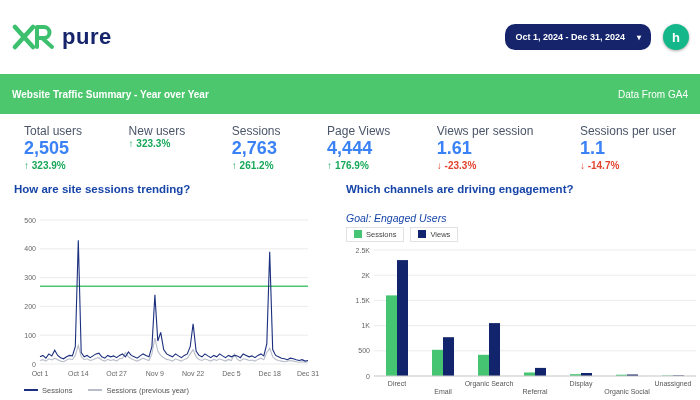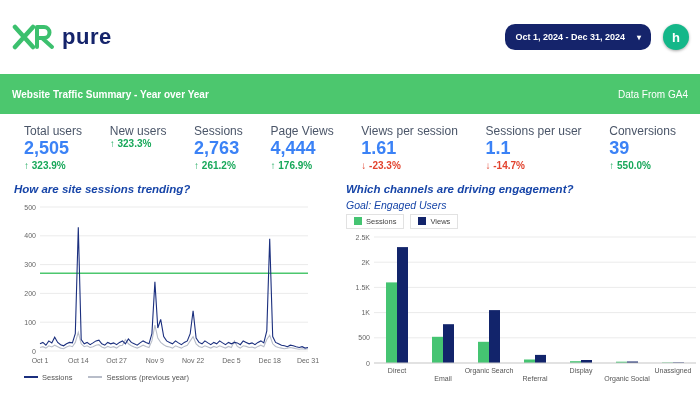--- a/index.html
+++ b/index.html
@@ -27,21 +27,21 @@
   .kpi-row { display:flex; justify-content:space-between; padding:10px 24px 0; }
   .kpi-label { font-size:12px; color:#4a5568; }
   .kpi-value { font-size:18px; font-weight:bold; color:#3b82f6; line-height:1.2; }
   .kpi-delta { font-size:10px; font-weight:bold; }
   .kpi-delta.up { color:#18a85a; }
   .kpi-delta.down { color:#e2432e; }
 
   .content { display:flex; padding:4px 14px 0; gap:26px; }
   .left-col { width:306px; }
   .right-col { flex:1; }
-  h3.q { color:#1745a8; font-size:11.5px; margin:8px 0 4px;font-style:italic; }
+  h3.q { color:#1745a8; font-size:11.5px; margin:8px 0 17px; }
   .subtitle { color:#1745a8; font-size:10.5px; font-style:italic; margin-bottom:3px; }
 
   .line-legend { display:flex; gap:16px; align-items:center; margin-top:2px; padding-left:10px; }
   .lg-item { display:flex; align-items:center; gap:4px; font-size:7.5px; color:#555; }
   .lg-line { width:14px; height:2px; }
 
   .bar-legend { display:flex; gap:6px; margin:3px 0 2px; }
   .chip { display:flex; align-items:center; gap:4px; font-size:7.5px; color:#444;
     border:1px solid #e2e2e2; padding:2px 7px; background:#fff; }
   .chip .sq { width:8px; height:8px; display:inline-block; }
@@ -95,25 +95,20 @@
     </div>
     <div class="kpi">
       <div class="kpi-label">Views per session</div>
       <div class="kpi-value">1.61</div>
       <div class="kpi-delta down"><span>↓</span> -23.3%</div>
     </div>
     <div class="kpi">
       <div class="kpi-label">Sessions per user</div>
       <div class="kpi-value">1.1</div>
       <div class="kpi-delta down"><span>↓</span> -14.7%</div>
-    </div>
-    <div class="kpi">
-      <div class="kpi-label">Conversions</div>
-      <div class="kpi-value">39</div>
-      <div class="kpi-delta up"><span>↑</span> 550.0%</div>
     </div>
   </div>
 
 <div class="content">
   <section class="left-col">
     <h3 class="q">How are site sessions trending?</h3>
     <svg id="lineChart" width="306" height="168">
         <line x1="26" x2="294" y1="152" y2="152" stroke="#ebebeb" stroke-width="1"></line>
         <text x="22" y="154.5" font-size="7" fill="#666" text-anchor="end">0</text>
         <line x1="26" x2="294" y1="123.2" y2="123.2" stroke="#ebebeb" stroke-width="1"></line>

